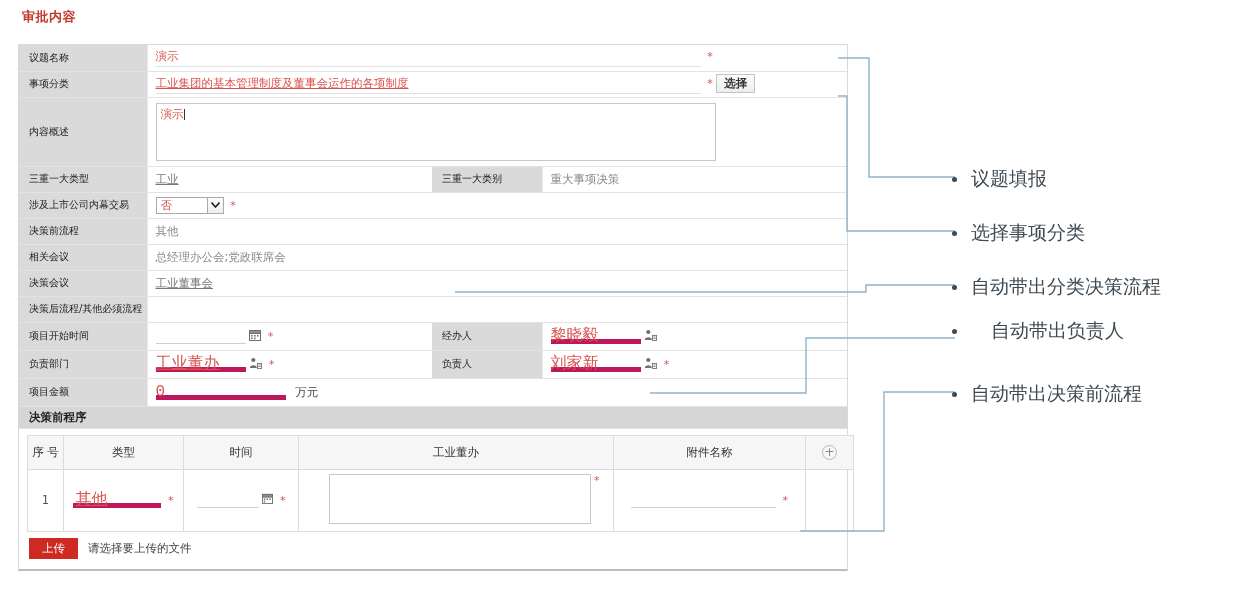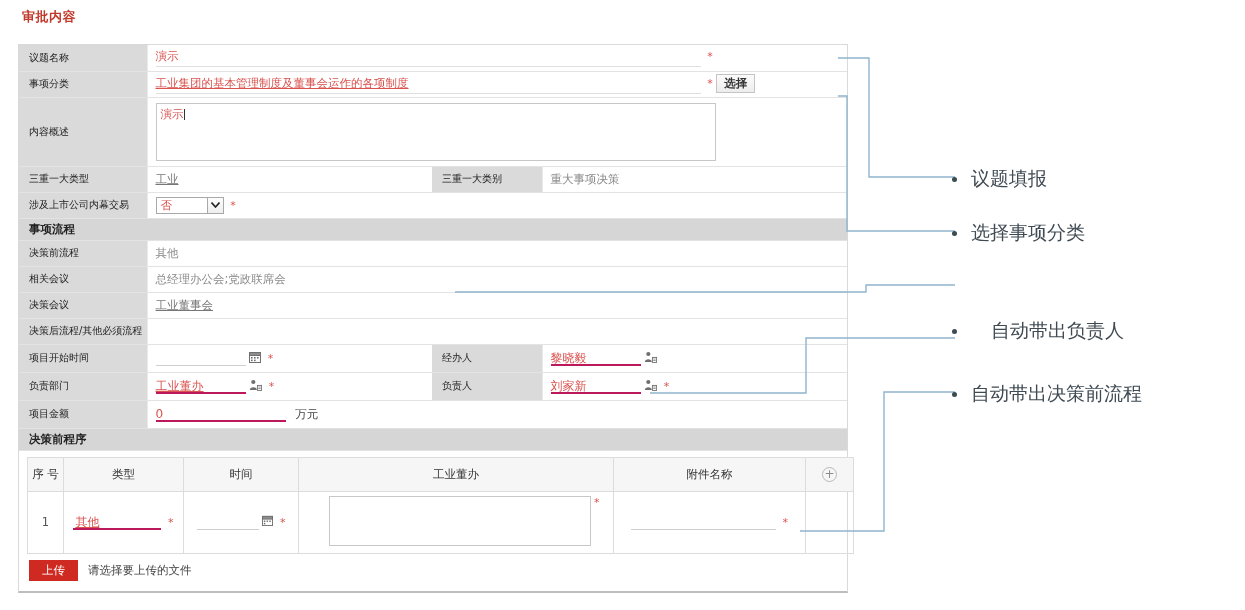--- a/index.html
+++ b/index.html
@@ -75,26 +75,27 @@
 
   
   .uline {
     display: inline-block;
     border-bottom: 1px solid #cfcfcf;
     height: 15px;
     vertical-align: middle;
   }
   .uline-txt {
     display: inline-block;
-    border-bottom: 2px solid #be185d;
+    border-bottom: 5px solid #be185d;
     height: 15px;
     line-height: 15px;
     vertical-align: middle;
     color: #d9534f;
-    font-size: 12px;
+    font-size: 16px;
+    font-family: Liberation Mono, monospace;
   }
 
   
   .field-line {
     display: block;
     border-bottom: 1px solid #e0e0e0;
     padding-bottom: 2px;
   }
 
   
@@ -293,23 +294,20 @@
             <span class="arrow">
               <svg width="9" height="6" viewBox="0 0 9 6">
                     <path d="M0.5 0.5 L4.5 5 L8.5 0.5" fill="none" stroke="#222" stroke-width="1.6"></path>
                   </svg>
             </span>
           </span>
           <span class="req">*</span>
         </td>
       </tr>
 
-      <tr>
-        <td class="section" colspan="4">事项流程</td>
-      </tr>
 
       <tr>
         <td class="lbl">决策前流程</td>
         <td class="val" colspan="3">
           <span class="v-gray">其他</span>
         </td>
       </tr>
 
       <tr>
         <td class="lbl">相关会议</td>
@@ -484,20 +482,24 @@
   </svg>
 
   <div class="ann" style="left:952px; top:166px;">
     <span class="dot"></span>
     <span class="txt">议题填报</span>
   </div>
   <div class="ann" style="left:952px; top:220px;text-align:right;">
     <span class="dot"></span>
     <span class="txt">选择事项分类</span>
   </div>
+  <div class="ann" style="left:952px; top:274px;">
+    <span class="dot"></span>
+    <span class="txt">自动带出分类决策流程</span>
+  </div>
   <div class="ann" style="left:952px; top:318px;gap:34px;">
     <span class="dot"></span>
     <span class="txt">自动带出负责人</span>
   </div>
   <div class="ann" style="left:952px; top:381px;">
     <span class="dot"></span>
     <span class="txt">自动带出决策前流程</span>
   </div>
 
 </div>

